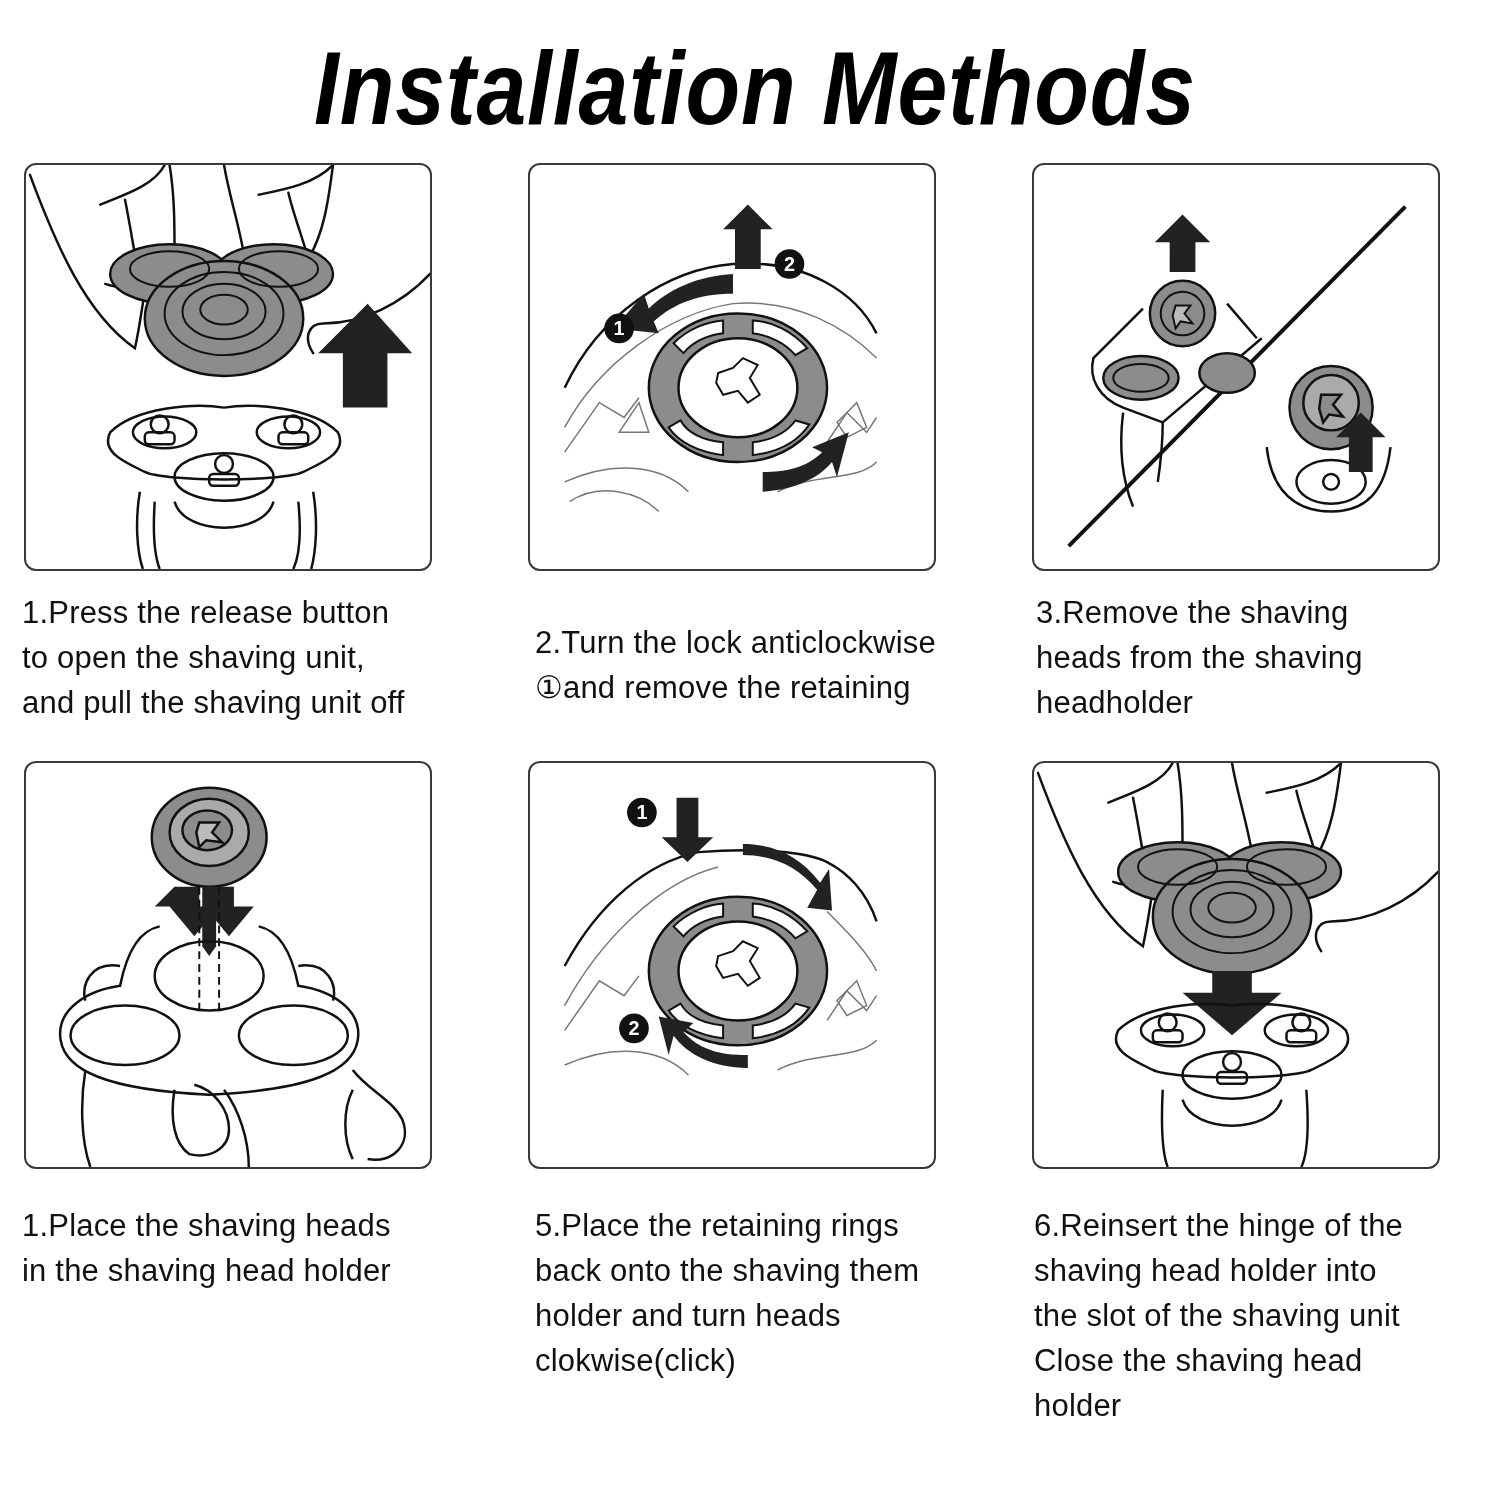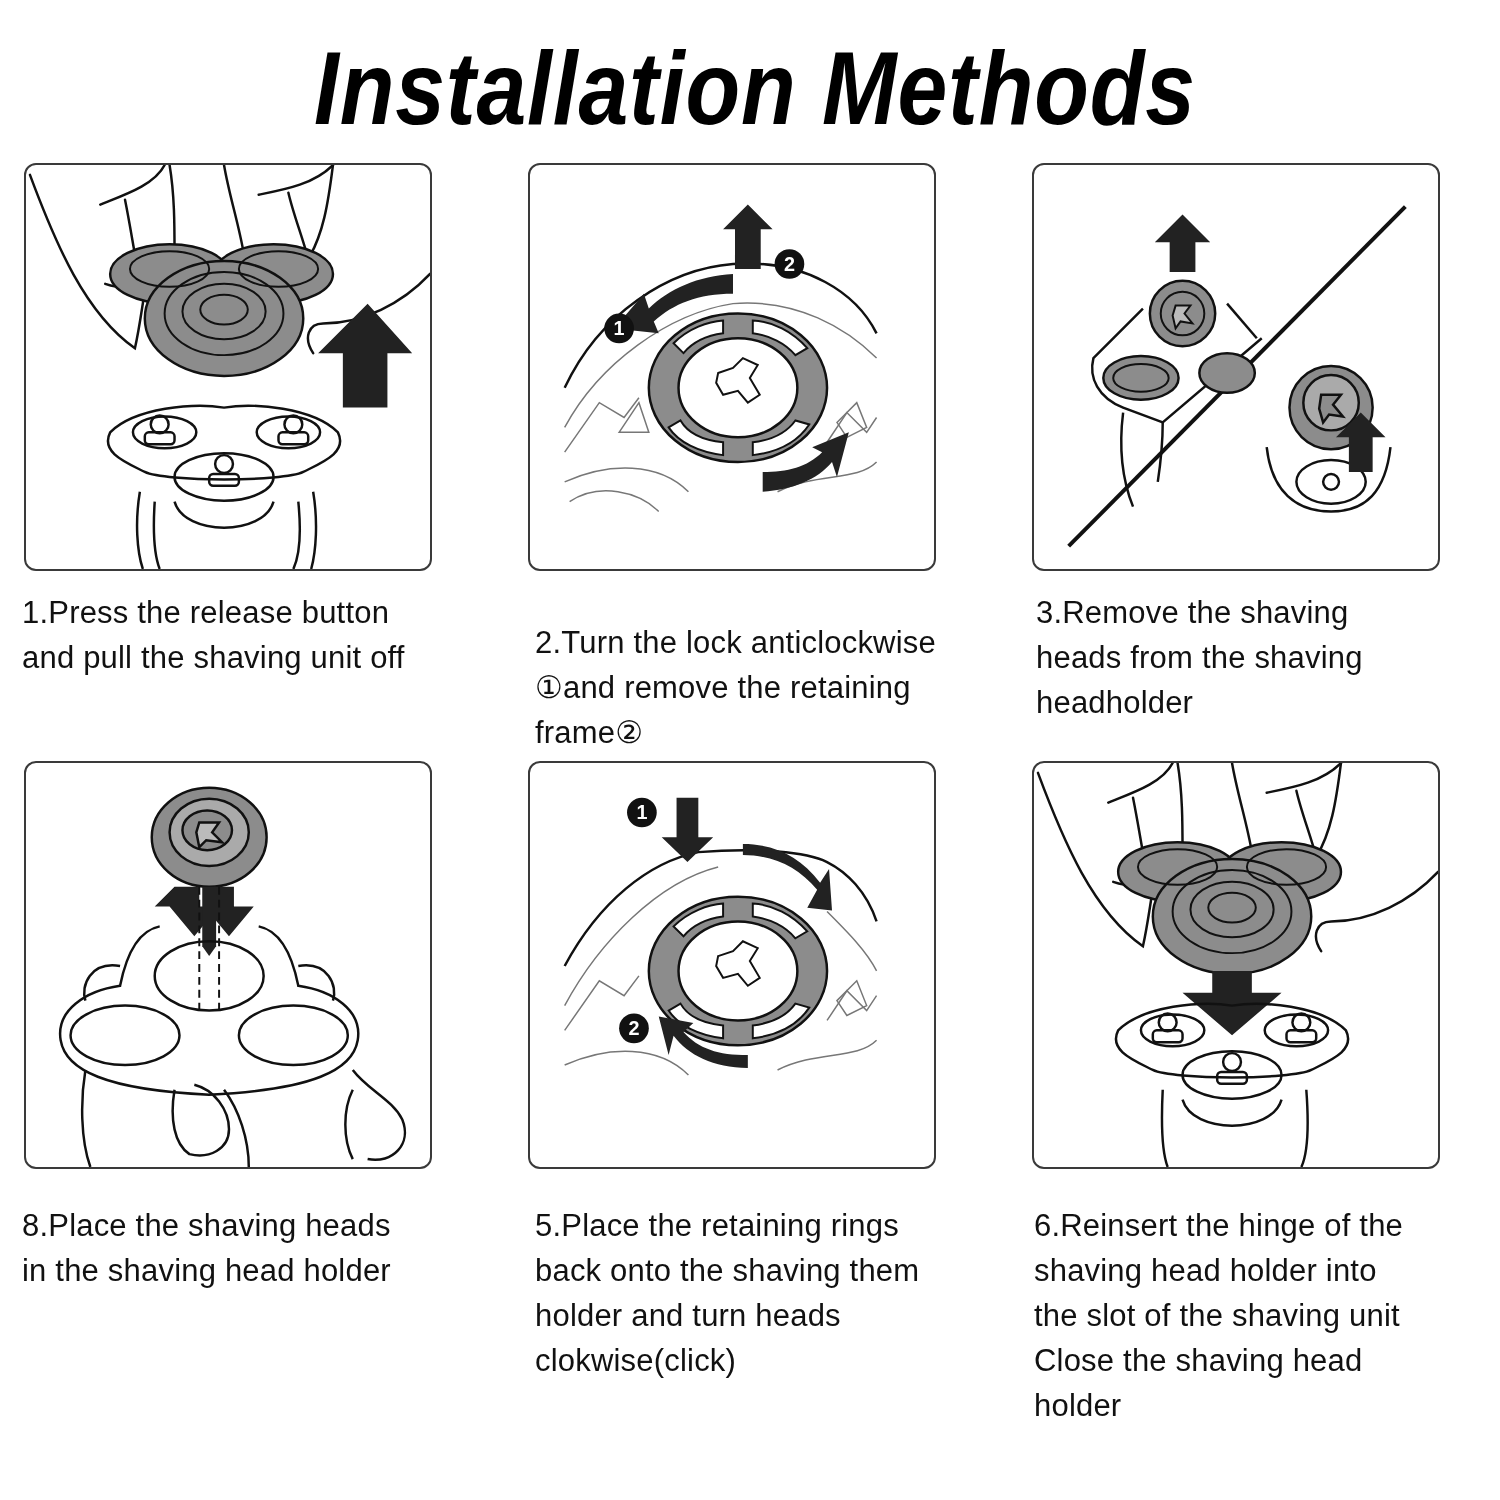--- a/index.html
+++ b/index.html
@@ -77,20 +77,21 @@
       <path d="M115 330 C 110 360, 112 390, 118 408"></path>
       <path d="M290 330 C 295 360, 293 390, 288 408"></path>
       <path d="M130 340 C 128 370, 130 395, 135 408"></path>
       <path d="M275 340 C 278 370, 276 395, 270 408"></path>
       <path d="M150 340 C 160 375, 240 375, 250 340"></path>
     </g>
   </svg>
 </div>
 <div class="caption" style="left:22px; top:590px;">
   <span class="line">1.Press the release button</span>
+  <span class="line">to open the shaving unit,</span>
   <span class="line">and pull the shaving unit off</span>
 </div>
 
 <div class="panel" style="left:528px; top:163px;">
   <svg viewBox="0 0 408 408">
     <g fill="none" stroke="#111" stroke-width="2.5">
       <path d="M35 225 C 70 150, 140 105, 205 100 C 280 95, 330 130, 350 170"></path>
     </g>
     <g fill="none" stroke="#777" stroke-width="1.5">
       <path d="M35 265 C 70 200, 140 150, 205 140 C 270 135, 320 165, 350 195"></path>
@@ -123,21 +124,20 @@
 
     <circle cx="90" cy="165" r="15" fill="#111"></circle>
     <text x="90" y="172" text-anchor="middle" fill="#fff" font-size="20" font-weight="bold" font-family="Liberation Sans, sans-serif">1</text>
     <circle cx="262" cy="100" r="15" fill="#111"></circle>
     <text x="262" y="107" text-anchor="middle" fill="#fff" font-size="20" font-weight="bold" font-family="Liberation Sans, sans-serif">2</text>
   </svg>
 </div>
 <div class="caption" style="left:535px; top:620px;">
   <span class="line">2.Turn the lock anticlockwise</span>
   <span class="line">①and remove the retaining</span>
-  <span class="line">frame②</span>
 </div>
 
 <div class="panel" style="left:1032px; top:163px;">
   <svg viewBox="0 0 408 408">
 
     <line x1="35" y1="385" x2="375" y2="42" stroke="#111" stroke-width="4"></line>
 
     <polygon points="150,50 178,78 163,78 163,108 137,108 137,78 122,78" fill="#222"></polygon>
 
     <g fill="none" stroke="#111" stroke-width="2.5">
@@ -201,21 +201,21 @@
       <path d="M275 205 C 305 200, 315 225, 310 240"></path>
       <path d="M60 310 C 55 340, 55 380, 65 408"></path>
       <path d="M330 310 C 345 330, 370 340, 380 360 C 390 385, 370 405, 345 400"></path>
       <path d="M150 330 C 145 360, 150 385, 165 395 C 185 400, 205 390, 205 370 C 205 350, 190 330, 170 325"></path>
       <path d="M200 330 C 215 350, 225 380, 225 408"></path>
       <path d="M330 330 C 320 350, 320 380, 330 400"></path>
     </g>
   </svg>
 </div>
 <div class="caption" style="left:22px; top:1203px;">
-  <span class="line">8.Place the shaving heads</span>
+  <span class="line">1.Place the shaving heads</span>
   <span class="line">in the shaving head holder</span>
 </div>
 
 <div class="panel" style="left:528px; top:761px;">
   <svg viewBox="0 0 408 408">
     <g fill="none" stroke="#111" stroke-width="2.5">
       <path d="M35 205 C 70 140, 120 100, 170 90 C 230 85, 280 90, 300 100 C 320 110, 340 130, 350 160"></path>
     </g>
     <g fill="none" stroke="#777" stroke-width="1.5">
       <path d="M35 245 C 70 180, 130 120, 190 105"></path>

